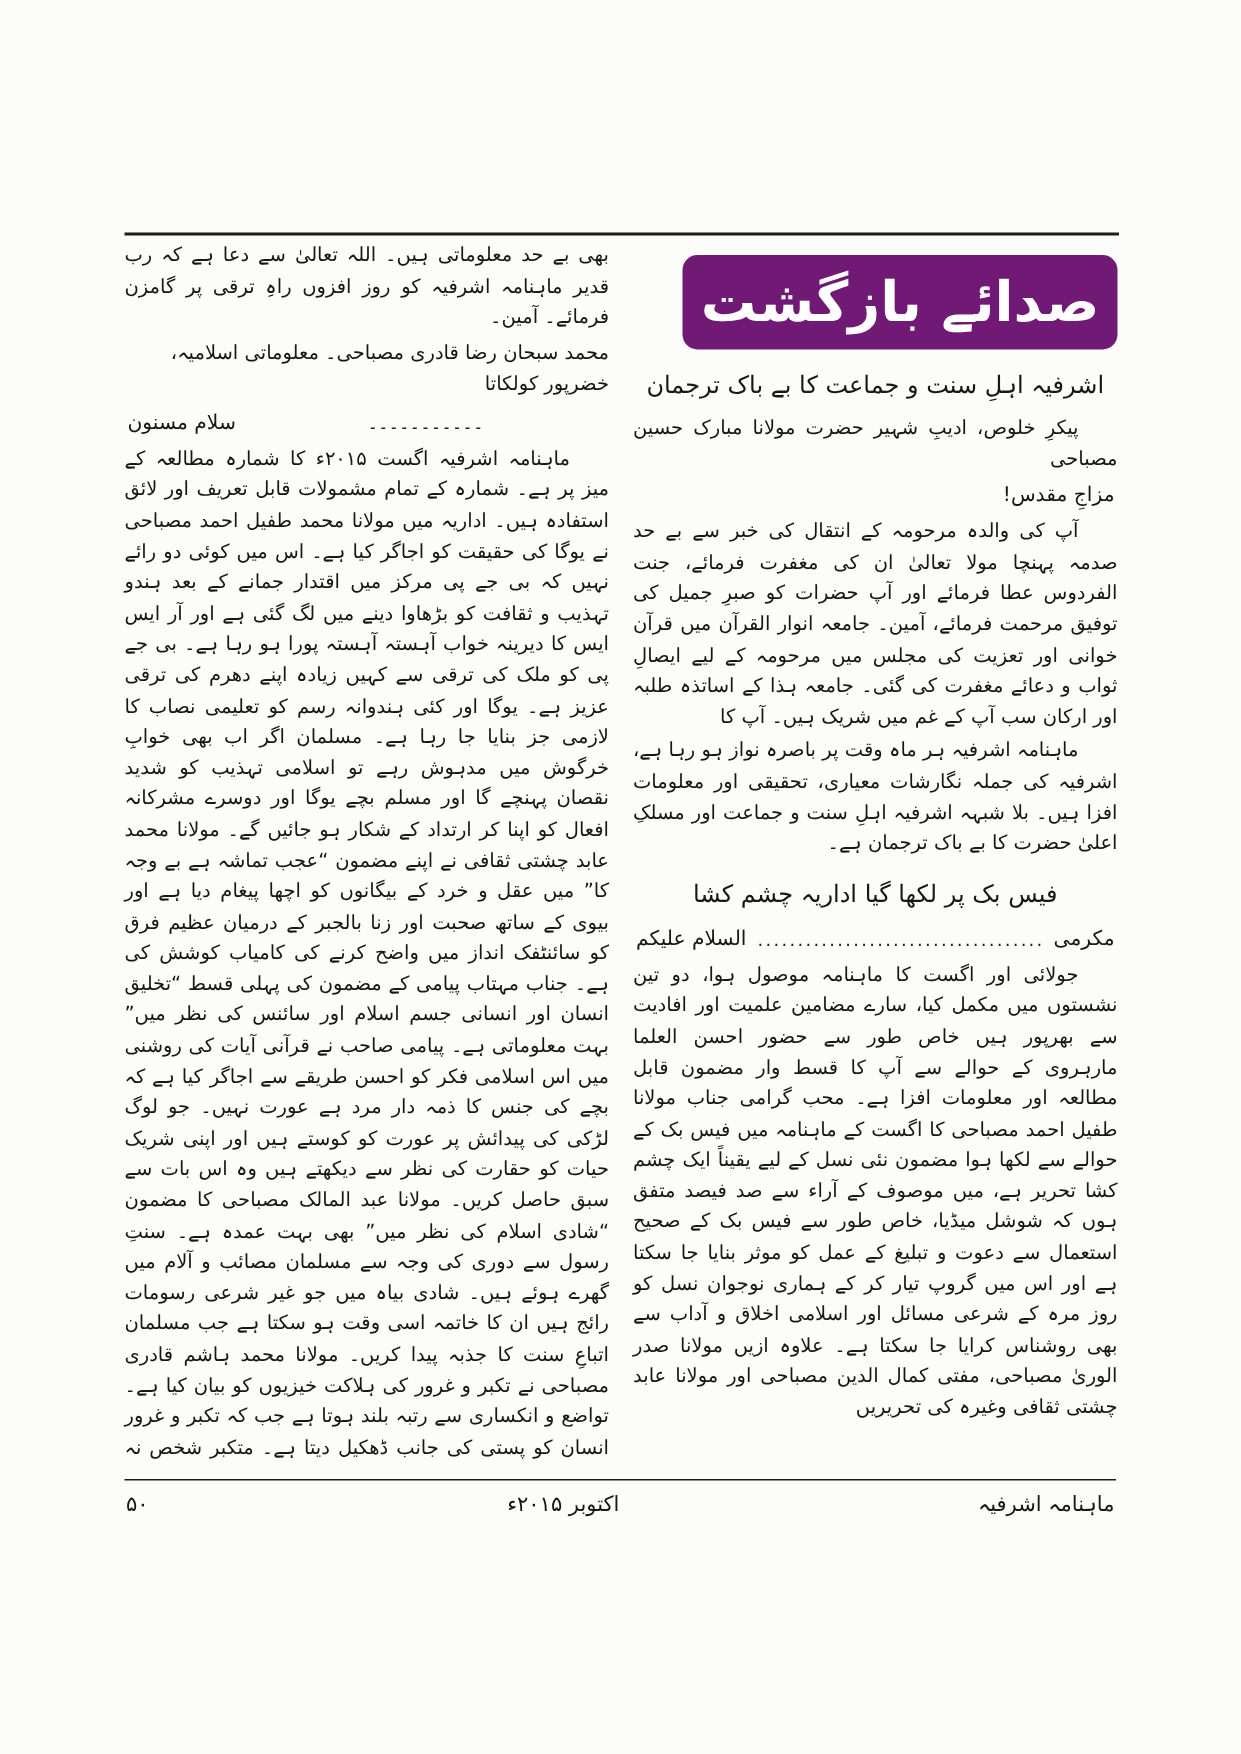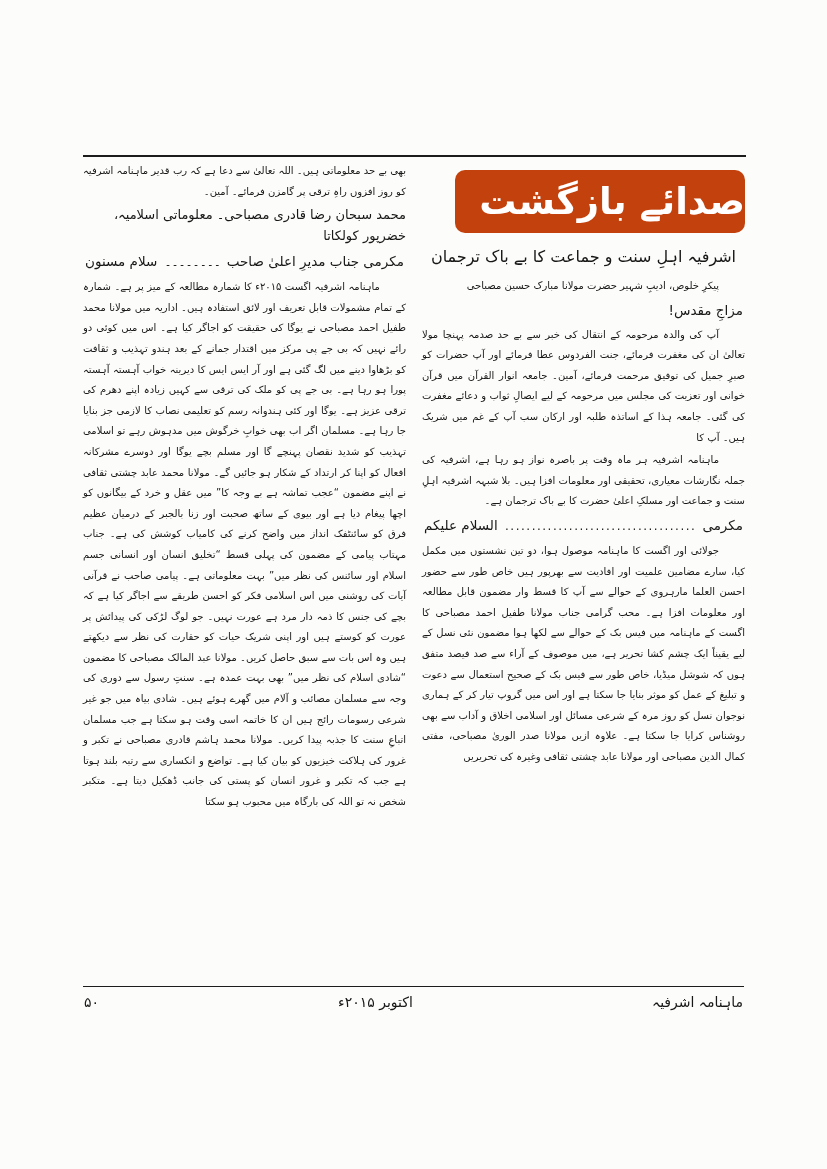--- a/index.html
+++ b/index.html
@@ -15,40 +15,40 @@
   .top-rule{
     position:absolute;top:155px;left:83px;width:663px;
     border-top:2px solid #1c1c1c;
   }
   .columns{
     position:absolute;top:161px;right:82px;width:663px;
     display:flex;gap:16px;
   }
   .col{width:323px;flex:0 0 323px;}
   .banner{
-    background:#c2410c;
+    background:#701a75;
     border-radius:10px;
     height:63px;width:290px;
     margin:9px auto 12px 0;
     margin-right:0;margin-left:auto;
-    display:flex;align-items:center;
+    display:flex;align-items:center;justify-content:center;
     direction:rtl;
   }
   
   .banner{margin-right:0 !important;margin-left:auto !important;}
   .banner-text{
     color:#ffffff;font-weight:bold;font-size:37px;line-height:1;
     letter-spacing:1px;white-space:nowrap;
   }
   .sec-header{
     font-size:16px;font-weight:normal;text-align:center;
     margin:10px 0 7px;line-height:24px;
   }
   .body-para{
-    font-size:10px;line-height:20.6px;text-align:justify;
+    font-size:13px;line-height:20.6px;text-align:justify;
     margin:0 0 2px;
   }
   .indent{text-indent:26px;}
   .salutation-row{
     display:flex;justify-content:space-between;align-items:baseline;
     gap:6px;font-size:13.5px;line-height:23px;margin:1px 2px 3px;
   }
   .salutation-row .side{white-space:nowrap;}
   .dots-leader{
     flex:1 1 auto;overflow:hidden;white-space:nowrap;
@@ -88,40 +88,40 @@
       <p class="body-para indent">پیکرِ خلوص، ادیبِ شہیر حضرت مولانا مبارک حسین مصباحی</p>
 
       <div class="salutation-row">
         <span class="side">مزاجِ مقدس!</span>
       </div>
 
       <p class="body-para indent">آپ کی والدہ مرحومہ کے انتقال کی خبر سے بے حد صدمہ پہنچا مولا تعالیٰ ان کی مغفرت فرمائے، جنت الفردوس عطا فرمائے اور آپ حضرات کو صبرِ جمیل کی توفیق مرحمت فرمائے، آمین۔ جامعہ انوار القرآن میں قرآن خوانی اور تعزیت کی مجلس میں مرحومہ کے لیے ایصالِ ثواب و دعائے مغفرت کی گئی۔ جامعہ ہذا کے اساتذہ طلبہ اور ارکان سب آپ کے غم میں شریک ہیں۔   آپ کا</p>
       <p class="body-para indent">ماہنامہ اشرفیہ ہر ماہ وقت پر باصرہ نواز ہو رہا ہے، اشرفیہ کی جملہ نگارشات معیاری، تحقیقی اور معلومات افزا ہیں۔ بلا شبہہ اشرفیہ اہلِ سنت و جماعت اور مسلکِ اعلیٰ حضرت کا بے باک ترجمان ہے۔</p>
 
 
+      <h2 class="sec-header">فیس بک پر لکھا گیا اداریہ چشم کشا</h2>
 
       <div class="salutation-row">
         <span class="side">مکرمی</span>
         <span class="dots-leader">................................................</span>
         <span class="side">السلام علیکم</span>
       </div>
 
       <p class="body-para indent">جولائی اور اگست کا ماہنامہ موصول ہوا، دو تین نشستوں میں مکمل کیا، سارے مضامین علمیت اور افادیت سے بھرپور ہیں خاص طور سے حضور احسن العلما مارہروی کے حوالے سے آپ کا قسط وار مضمون قابل مطالعہ اور معلومات افزا ہے۔ محب گرامی جناب مولانا طفیل احمد مصباحی کا اگست کے ماہنامہ میں فیس بک کے حوالے سے لکھا ہوا مضمون نئی نسل کے لیے یقیناً ایک چشم کشا تحریر ہے، میں موصوف کے آراء سے صد فیصد متفق ہوں کہ شوشل میڈیا، خاص طور سے فیس بک کے صحیح استعمال سے دعوت و تبلیغ کے عمل کو موثر بنایا جا سکتا ہے اور اس میں گروپ تیار کر کے ہماری نوجوان نسل کو روز مرہ کے شرعی مسائل اور اسلامی اخلاق و آداب سے بھی روشناس کرایا جا سکتا ہے۔ علاوہ ازیں مولانا صدر الوریٰ مصباحی، مفتی کمال الدین مصباحی اور مولانا عابد چشتی ثقافی وغیرہ کی تحریریں</p>
 
     </section>
 
     <section class="col">
 
       <p class="body-para">بھی بے حد معلوماتی ہیں۔ اللہ تعالیٰ سے دعا ہے کہ رب قدیر ماہنامہ اشرفیہ کو روز افزوں راہِ ترقی پر گامزن فرمائے۔ آمین۔</p>
 
       <p class="signature right-align">محمد سبحان رضا قادری مصباحی۔ معلوماتی اسلامیہ، خضرپور کولکاتا</p>
 
 
       <div class="salutation-row">
-        <span class="side">مکرمی جناب مدیرِ اعلیٰ صاحب</span>
         <span class="dots-leader">۔۔۔۔۔۔۔۔۔۔۔</span>
         <span class="side">سلام مسنون</span>
       </div>
 
       <p class="body-para indent">ماہنامہ اشرفیہ اگست ۲۰۱۵ء کا شمارہ مطالعہ کے میز پر ہے۔ شمارہ کے تمام مشمولات قابل تعریف اور لائق استفادہ ہیں۔ اداریہ میں مولانا محمد طفیل احمد مصباحی نے یوگا کی حقیقت کو اجاگر کیا ہے۔ اس میں کوئی دو رائے نہیں کہ بی جے پی مرکز میں اقتدار جمانے کے بعد ہندو تہذیب و ثقافت کو بڑھاوا دینے میں لگ گئی ہے اور آر ایس ایس کا دیرینہ خواب آہستہ آہستہ پورا ہو رہا ہے۔ بی جے پی کو ملک کی ترقی سے کہیں زیادہ اپنے دھرم کی ترقی عزیز ہے۔ یوگا اور کئی ہندوانہ رسم کو تعلیمی نصاب کا لازمی جز بنایا جا رہا ہے۔ مسلمان اگر اب بھی خوابِ خرگوش میں مدہوش رہے تو اسلامی تہذیب کو شدید نقصان پہنچے گا اور مسلم بچے یوگا اور دوسرے مشرکانہ افعال کو اپنا کر ارتداد کے شکار ہو جائیں گے۔ مولانا محمد عابد چشتی ثقافی نے اپنے مضمون “عجب تماشہ ہے بے وجہ کا” میں عقل و خرد کے بیگانوں کو اچھا پیغام دیا ہے اور بیوی کے ساتھ صحبت اور زنا بالجبر کے درمیان عظیم فرق کو سائنٹفک انداز میں واضح کرنے کی کامیاب کوشش کی ہے۔ جناب مہتاب پیامی کے مضمون کی پہلی قسط “تخلیق انسان اور انسانی جسم اسلام اور سائنس کی نظر میں” بہت معلوماتی ہے۔ پیامی صاحب نے قرآنی آیات کی روشنی میں اس اسلامی فکر کو احسن طریقے سے اجاگر کیا ہے کہ بچے کی جنس کا ذمہ دار مرد ہے عورت نہیں۔ جو لوگ لڑکی کی پیدائش پر عورت کو کوستے ہیں اور اپنی شریک حیات کو حقارت کی نظر سے دیکھتے ہیں وہ اس بات سے سبق حاصل کریں۔ مولانا عبد المالک مصباحی کا مضمون “شادی اسلام کی نظر میں” بھی بہت عمدہ ہے۔ سنتِ رسول سے دوری کی وجہ سے مسلمان مصائب و آلام میں گھرے ہوئے ہیں۔ شادی بیاہ میں جو غیر شرعی رسومات رائج ہیں ان کا خاتمہ اسی وقت ہو سکتا ہے جب مسلمان اتباعِ سنت کا جذبہ پیدا کریں۔ مولانا محمد ہاشم قادری مصباحی نے تکبر و غرور کی ہلاکت خیزیوں کو بیان کیا ہے۔ تواضع و انکساری سے رتبہ بلند ہوتا ہے جب کہ تکبر و غرور انسان کو پستی کی جانب ڈھکیل دیتا ہے۔ متکبر شخص نہ تو اللہ کی بارگاہ میں محبوب ہو سکتا</p>
 
     </section>
 
   </div>
 

